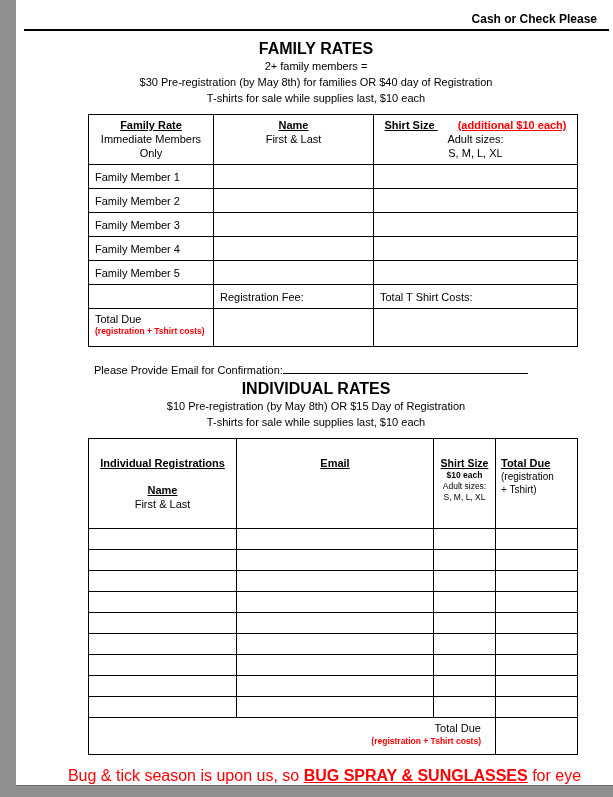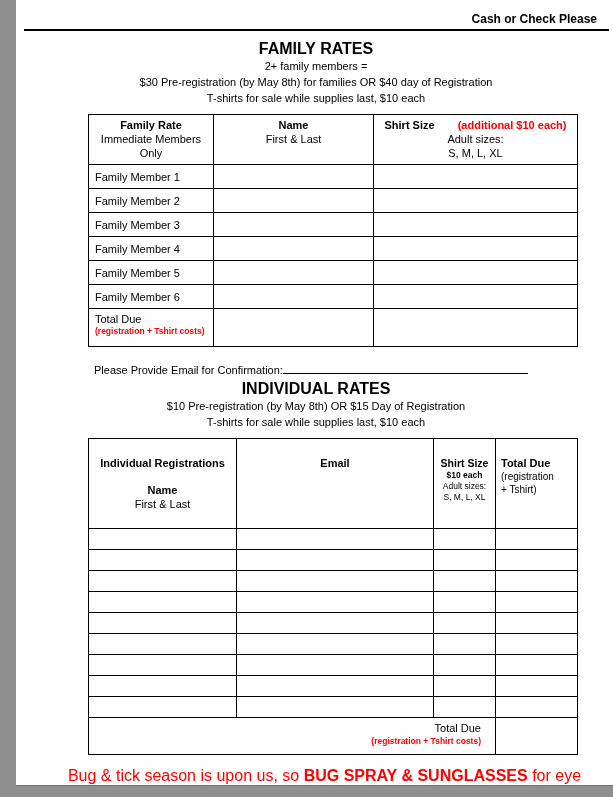--- a/index.html
+++ b/index.html
@@ -37,21 +37,21 @@
     font-size: 16px;
     font-weight: bold;
     margin-top: 8px;
     line-height: 19px;
   }
   .sub {
     text-align: center;
     font-size: 11px;
     line-height: 16px;
   }
-  .b { font-weight: bold; }
+  .b { font-weight: bold; text-decoration: underline; }
   .red { color: var(--accent-red, #ff0000); padding-left: 20px; }
   .small-red {
     color: var(--accent-red, #ff0000);
     font-weight: bold;
     font-size: 8.5px;
     line-height: 11px;
   }
   table.rates {
     border-collapse: collapse;
     table-layout: fixed;
@@ -184,23 +184,23 @@
           <td class="member">Family Member 4</td>
           <td class="blankcell"></td>
           <td class="blankcell"></td>
         </tr>
         <tr>
           <td class="member">Family Member 5</td>
           <td class="blankcell"></td>
           <td class="blankcell"></td>
         </tr>
         <tr>
-          <td class="member">Family Member 6</td>
-          <td class="blankcell"></td>
-          <td class="blankcell"></td>
+          <td class="blankcell"></td>
+          <td class="feecell">Registration Fee:</td>
+          <td class="feecell">Total T Shirt Costs:</td>
         </tr>
         <tr>
           <td class="totalcell">
             <div>Total Due</div>
             <div class="small-red">(registration + Tshirt costs)</div>
           </td>
           <td></td>
           <td></td>
         </tr>
       </tbody>

